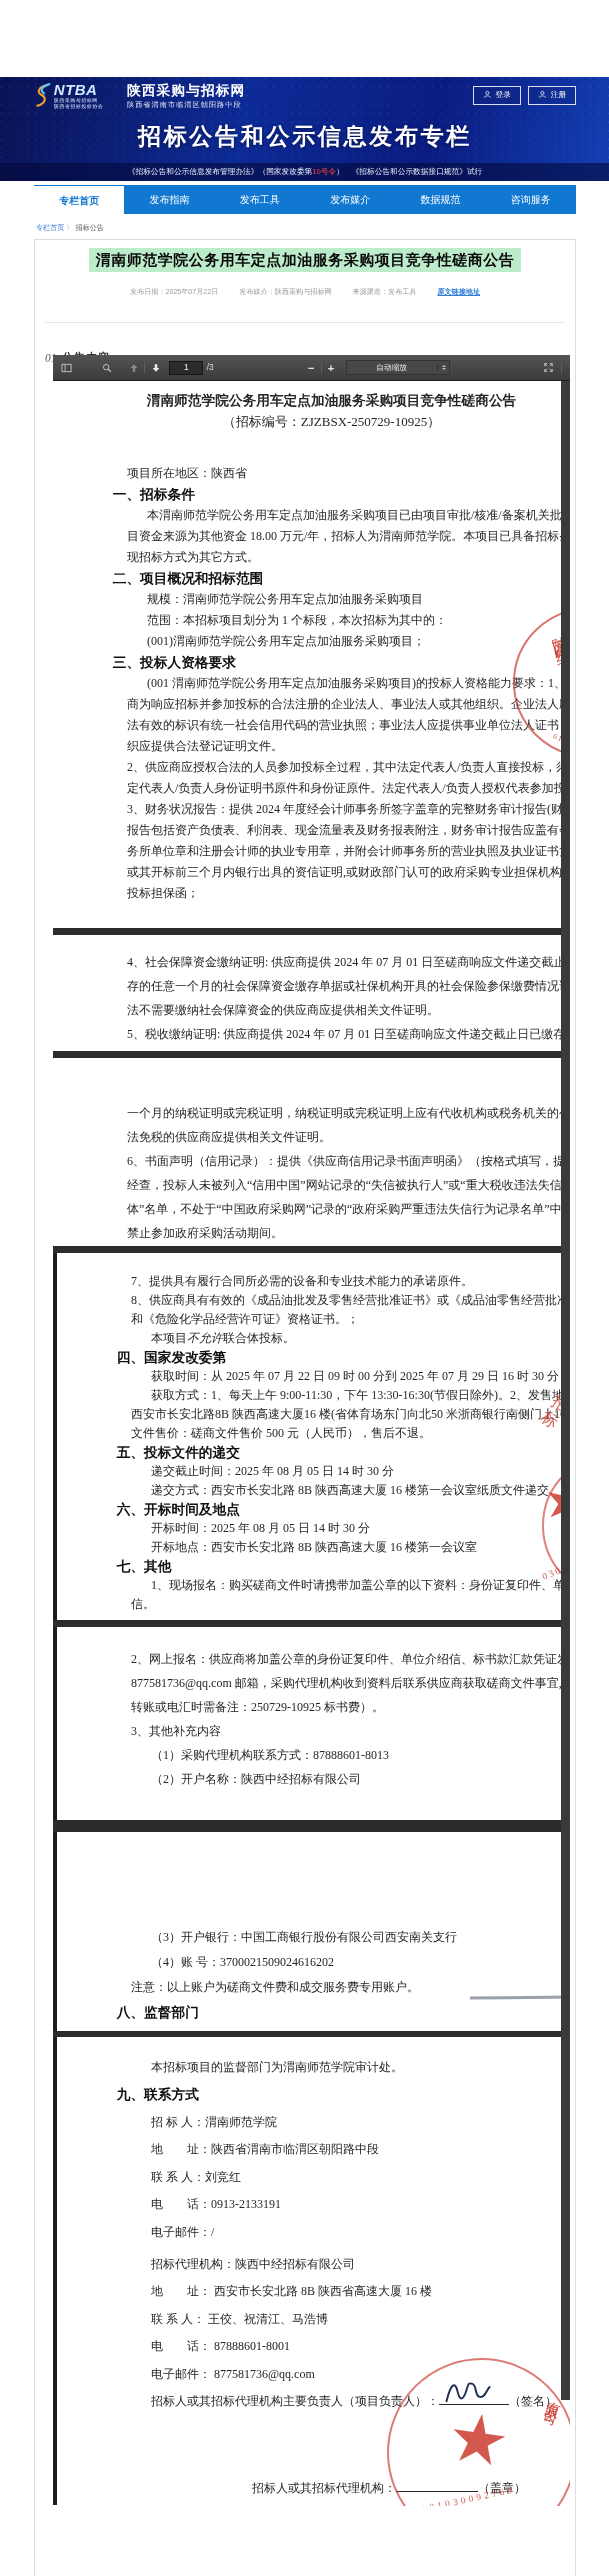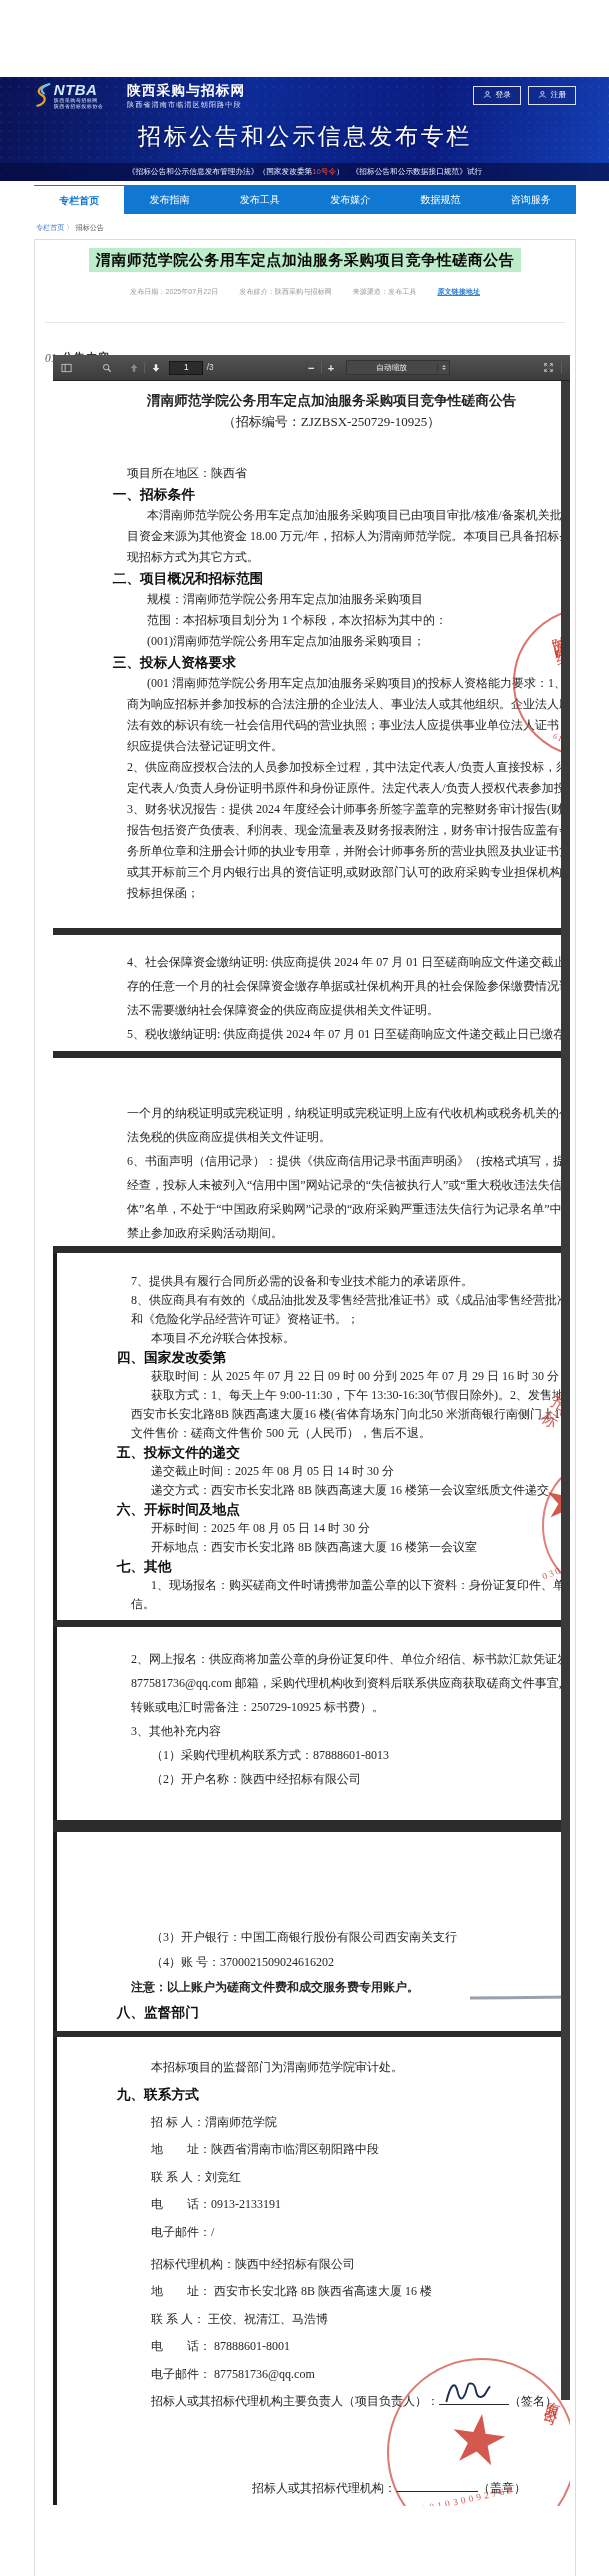--- a/index.html
+++ b/index.html
@@ -17,21 +17,21 @@
   .logo { display:flex; align-items:center; gap:3.3px; }
   .logo-text { font-style:italic; font-weight:bold; font-size:15px; color:#cfe9ff; letter-spacing:0.5px; line-height:14.3px; }
   .logo-subs { font-size:5px; color:#d7e6ff; line-height:6px; letter-spacing:0.5px; }
   .sitename { margin-left:7.7px; }
   .sitename .n1 { color:#fff; font-size:13.7px; font-weight:bold; letter-spacing:1.1px; line-height:15.4px; }
   .sitename .n2 { color:rgba(255,255,255,.88); font-size:7.1px; letter-spacing:1.1px; margin-top:1.6px; }
   .auth { margin-left:auto; display:flex; gap:7.7px; padding-top:3.3px; }
   .auth .btn { display:flex; align-items:center; gap:3.8px; border:0.5px solid rgba(255,255,255,.85);
     background:rgba(15,30,110,.25); color:#fff; font-size:7.7px; padding:3.3px 8.8px; cursor:pointer; }
   .hero-title { position:relative; z-index:2; text-align:center; margin-top:11px; color:#fff;
-    font-size:23px; font-weight:normal; letter-spacing:2.7px; text-shadow:0 1.1px 3.3px rgba(0,0,20,.5); }
+    font-size:23px; font-weight:bold; letter-spacing:2.7px; text-shadow:0 1.1px 3.3px rgba(0,0,20,.5); }
   .hero-notice { position:absolute; z-index:2; bottom:0; left:0; right:0; height:18px; line-height:18px;
     background:rgba(4,9,56,.6); color:#e9efff; text-align:center; font-size:7.7px; }
   .hero-notice .red { color:#ff4636; }
 
   
   .tabs { margin:3.8px 0 0 34px; width:542px; height:29px; display:flex; background:#1178d2; }
   .tab { flex:1; text-align:center; line-height:29px; color:#fff; font-size:10px; cursor:pointer; }
   .tab.active { background:#fff; color:#1178d2; border-top:1.1px solid #1178d2; font-weight:bold; }
 
   
@@ -317,21 +317,21 @@
           <div class="dline p" style="line-height: 24px;">877581736@qq.com 邮箱，采购代理机构收到资料后联系供应商获取磋商文件事宜,(在银行</div>
           <div class="dline p" style="line-height: 24px;">转账或电汇时需备注：250729-10925 标书费）。</div>
           <div class="dline p" style="line-height: 24px;">3、其他补充内容</div>
           <div class="dline pi" style="line-height: 24px;">（1）采购代理机构联系方式：87888601-8013</div>
           <div class="dline pi" style="line-height: 24px;">（2）开户名称：陕西中经招标有限公司</div>
         </div>
         <div class="sep" style="height: 12px;"></div>
         <div class="page leftbar" style="height: 199px; padding-top: 93px;">
           <div class="dline pi" style="line-height: 25px;">（3）开户银行：中国工商银行股份有限公司西安南关支行</div>
           <div class="dline pi" style="line-height: 25px;">（4）账 号：3700021509024616202</div>
-          <div class="dline p" style="line-height: 25px; font-weight: bold;">注意：以上账户为磋商文件费和成交服务费专用账户。</div>
+          <div class="dline p" style="line-height: 25px;">注意：以上账户为磋商文件费和成交服务费专用账户。</div>
           <div class="dline h" style="line-height: 25px;">八、监督部门</div>
         </div>
         <div class="sep" style="height: 6.6px;"></div>
         <div class="page full leftbar" style="height: 468px; padding-top: 16.5px;">
           <div class="dline pi" style="line-height: 27.5px;">本招标项目的监督部门为渭南师范学院审计处。</div>
           <div class="dline h" style="line-height: 27.5px;">九、联系方式</div>
           <div class="dline pi" style="line-height: 27.5px;">招 标 人：渭南师范学院</div>
           <div class="dline pi" style="line-height: 27.5px;">地　　址：陕西省渭南市临渭区朝阳路中段</div>
           <div class="dline pi" style="line-height: 27.5px;">联 系 人：刘竞红</div>
           <div class="dline pi" style="line-height: 27.5px;">电　　话：0913-2133191</div>

